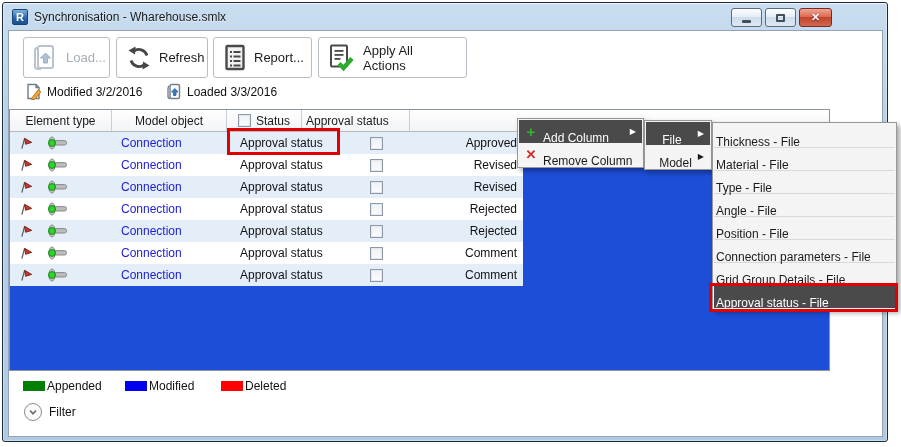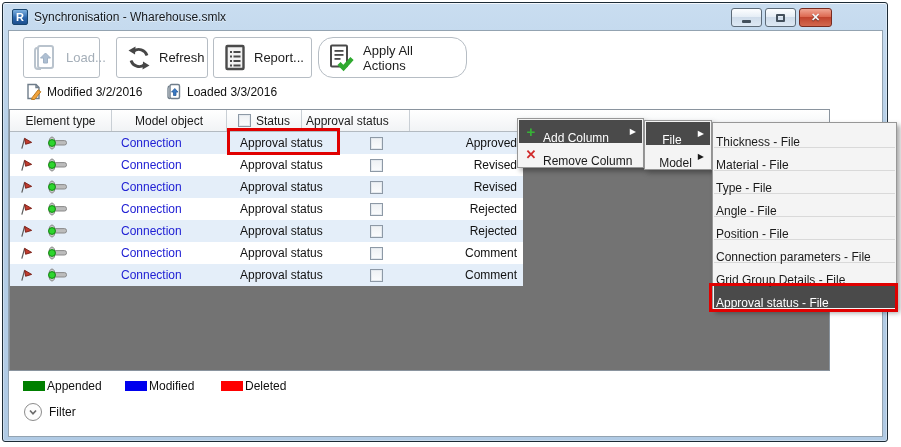--- a/index.html
+++ b/index.html
@@ -30,21 +30,21 @@
   .tbtn { position:absolute; top:6px; height:41px; border:1px solid #b6bdc4; border-radius:3px; background:#ffffff;
     display:flex; align-items:center; gap:7px; padding:0 9px; font-size:13px; color:#1d1d1d; }
   .tbtn.disabled { color:#a4aeb8; }
   .tbtn svg { flex:0 0 auto; }
 
   
   .statusline { position:absolute; left:0; top:52px; height:18px; display:flex; align-items:center; font-size:12px; color:#101010; }
   .stat-item { display:flex; align-items:center; gap:5px; position:absolute; top:0; white-space:nowrap; }
 
   
-  .sync-table { position:absolute; left:0px; top:78px; width:821px; height:262px; border:1px solid #8a949e; background:#737373; }
+  .sync-table { position:absolute; left:0px; top:78px; width:821px; height:262px; border:1px solid #8a949e; background:#1d4ed8; }
   .thead { display:flex; height:22px; background:linear-gradient(#ffffff,#f1f3f5); border-bottom:1px solid #b3bac1; font-size:12px; color:#1a1a1a; }
   .th { display:flex; align-items:center; justify-content:center; border-right:1px solid #c9cfd5; height:100%; }
   .th.c1{width:102px;} .th.c2{width:115px;} .th.c3{width:112px;}
   .th.c4{width:75px; gap:5px;} .th.c5{width:108px; justify-content:flex-start; padding-left:4px;}
   .th.fill{flex:1; border-right:none;}
   .trow { display:flex; height:22px; width:513px; align-items:center; font-size:12px; color:#111; }
   .trow.odd { background:#e4eef9; }
   .trow.even { background:#ffffff; }
   .c { display:flex; align-items:center; height:100%; }
   .rc1 { width:102px; padding-left:9px; gap:12px; }
@@ -102,21 +102,21 @@
             <div class="glyph-max"></div>
           </div>
         <div class="wbtn close">
             <div class="glyph-close">✕</div>
           </div>
       </div>
     </div>
 
     <div class="content">
 
-      <div class="tbtn disabled" style="left:14px;width:77px;">
+      <div class="tbtn disabled" style="left:14px;width:87px;">
         <svg width="26" height="27" viewBox="0 0 26 27">
           <rect x="5" y="2" width="15" height="22" rx="2" fill="#fff" stroke="#b9c3cd" stroke-width="2"></rect>
           <path d="M4 4 q-2 0 -2 3 v15 q0 3 3 3 h3" fill="none" stroke="#b9c3cd" stroke-width="2"></path>
           <path d="M12.5 9 l5 5 h-3 v5 h-4 v-5 h-3 z" fill="#aebfd2" stroke="#9fb0c4"></path>
         </svg>
         <span>Load...</span>
       </div>
 
       <div class="tbtn" style="left:107px;width:92px;">
         <svg width="26" height="26" viewBox="0 0 26 26">
@@ -138,21 +138,21 @@
           <rect x="7" y="11.5" width="2" height="2" fill="#4a4a4a"></rect>
             <rect x="10.5" y="11.5" width="7" height="2" fill="#4a4a4a"></rect>
           <rect x="7" y="16" width="2" height="2" fill="#4a4a4a"></rect>
             <rect x="10.5" y="16" width="7" height="2" fill="#4a4a4a"></rect>
           <rect x="7" y="20.5" width="2" height="2" fill="#4a4a4a"></rect>
             <rect x="10.5" y="20.5" width="7" height="2" fill="#4a4a4a"></rect>
         </svg>
         <span>Report...</span>
       </div>
 
-      <div class="tbtn" style="left:309px;width:149px;border-radius:15px;">
+      <div class="tbtn" style="left:309px;width:149px;">
         <svg width="28" height="28" viewBox="0 0 28 28">
           <rect x="3" y="1.5" width="16" height="21" rx="1" fill="#fff" stroke="#4a4a4a" stroke-width="2"></rect>
           <rect x="6.5" y="6" width="9" height="1.8" fill="#4a4a4a"></rect>
           <rect x="6.5" y="10" width="9" height="1.8" fill="#4a4a4a"></rect>
           <rect x="6.5" y="14" width="6" height="1.8" fill="#4a4a4a"></rect>
           <path d="M11 19.5 l4.5 4.5 L24 14.5" fill="none" stroke="#2faa2f" stroke-width="4.4"></path>
         </svg>
         <span>Apply All Actions</span>
       </div>
 

